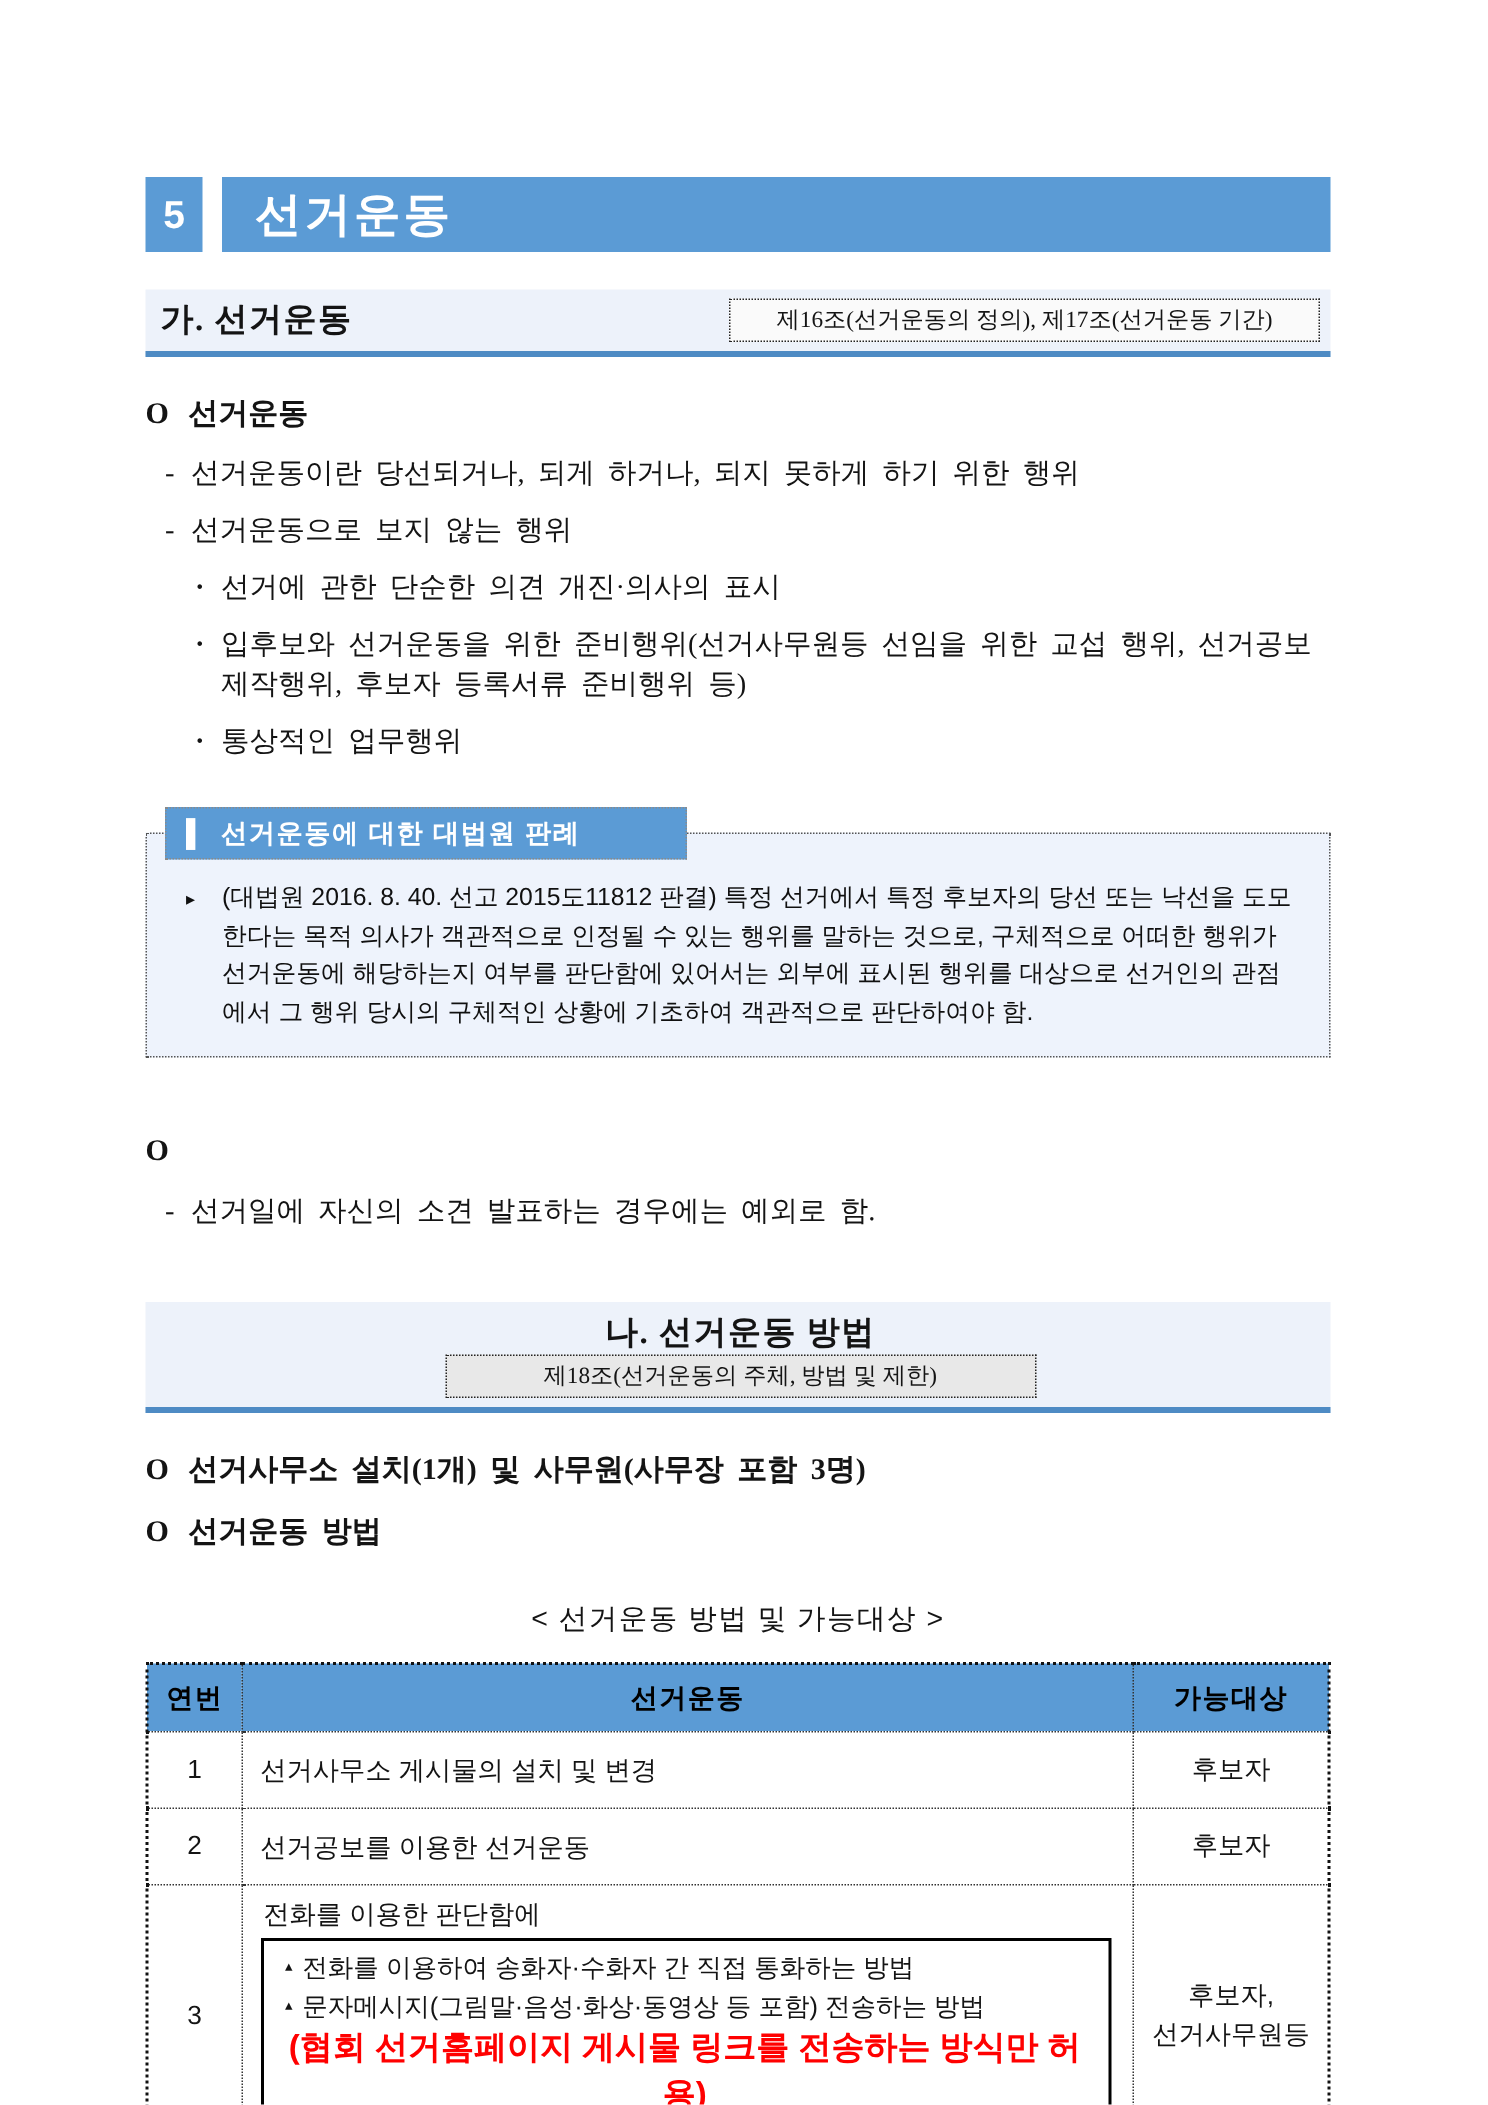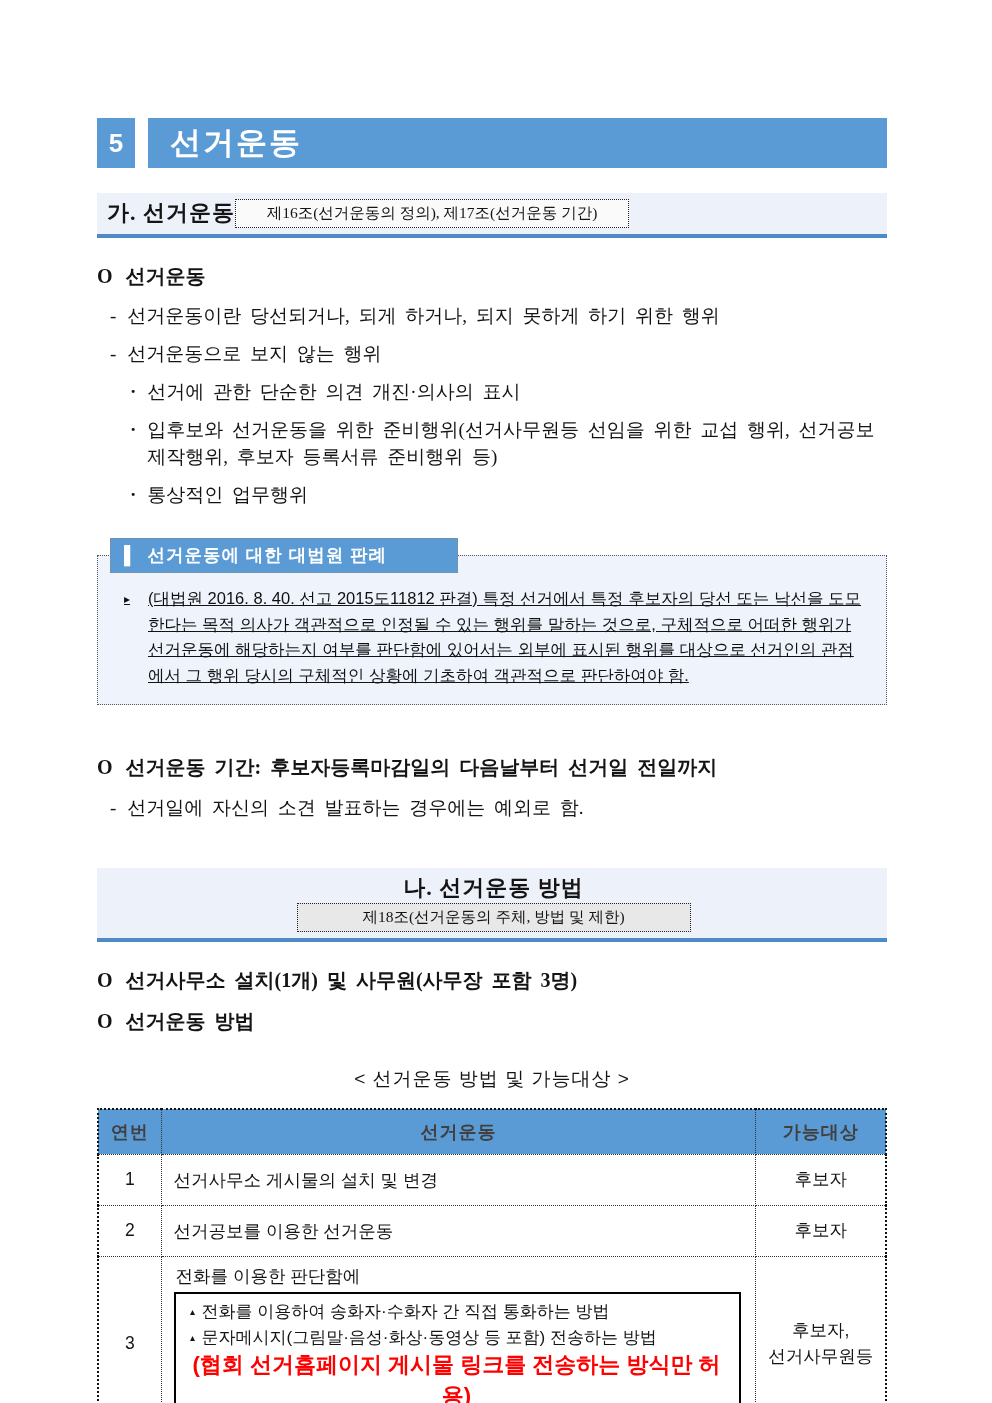--- a/index.html
+++ b/index.html
@@ -24,21 +24,21 @@
   .chapter-gap { width:13px; }
   .chapter-title {
     flex:1; background:#5B9BD5; color:#fff;
     font-family:"Liberation Sans","DejaVu Sans",sans-serif;
     font-weight:bold; font-size:31px; letter-spacing:2px;
     display:flex; align-items:center; padding-left:22px;
   }
 
   
   .section-header {
-    display:flex; align-items:center;
+    display:flex; justify-content:space-between; align-items:center;
     background:#EDF2FA; border-bottom:4px solid #4E8BC4;
     padding:5px 7px 6px 10px; margin-bottom:24px;
   }
   .section-title { font-size:22px; font-weight:bold; letter-spacing:1px; }
   .law-ref {
     border:1px dotted #222; font-size:15.5px; padding:3px 10px;
     text-align:center; min-width:372px;
     font-family:"Liberation Serif","DejaVu Serif",serif;
   }
   .law-ref-a { background:#FAFAFA; }
@@ -47,21 +47,21 @@
   
   .line { display:flex; font-size:19px; line-height:1.42; word-spacing:4px; margin:11px 0; }
   .line .marker { flex:0 0 auto; margin-right:13px; }
   .line.head { font-weight:bold; font-size:20px; margin:13px 0; }
   .ind1 { padding-left:13px; }
   .ind1 .marker { margin-right:11px; }
   .ind2 { padding-left:33px; }
   .ind2 .marker { margin-right:11px; font-weight:bold; }
 
   
-  .callout { position:relative; margin-top:46px; margin-bottom:48px;text-decoration:underline; }
+  .callout { position:relative; margin-top:46px; margin-bottom:48px; }
   .callout-title {
     position:absolute; top:-17px; left:13px;
     background:#5B9BD5; color:#fff;
     border:1px dotted #8a8a8a;
     padding:4px 70px 5px 13px;
     font-family:"Liberation Sans","DejaVu Sans",sans-serif;
     font-weight:bold; font-size:17.5px; letter-spacing:1px;
   }
   .callout-title .bar { margin-right:10px; }
   .callout-box {
@@ -82,21 +82,21 @@
     margin:30px 0 16px 0; letter-spacing:1px;
   }
   table {
     width:100%; border-collapse:collapse;
     font-family:"Liberation Sans","DejaVu Sans",sans-serif;
     font-size:17.5px;
     border:2px dotted #111;
   }
   col.c1 { width:8%; } col.c2 { width:75.5%; } col.c3 { width:16.5%; }
   th {
-    background:#5B9BD5; color:#404040; font-weight:bold;
+    background:#5B9BD5; color:#000000; font-weight:bold;
     padding:10px 4px; border:1px dotted #333; font-size:18px; letter-spacing:1px;
   }
   td { border:1px dotted #333; padding:8px; }
   td.num, td.target { text-align:center; }
   td.target { white-space:pre-line; line-height:1.5; }
   td.method { padding-left:12px;margin-top:36px; }
   tr.simple td { height:34px; }
   .method-title { margin:0 0 5px 2px; line-height:1.3; }
   .inner-box { border:2px solid #000; padding:5px 10px 6px 8px; margin:0 6px 2px 0; }
   .inner-line { display:flex; line-height:1.5; font-size:17px; }
@@ -151,21 +151,20 @@
     <div class="callout-box">
       <div class="callout-body">
         <span class="marker">▸</span>
         <span>(대법원 2016. 8. 40. 선고 2015도11812 판결)  특정 선거에서 특정 후보자의 당선 또는 낙선을 도모한다는 목적  의사가 객관적으로 인정될 수 있는 행위를 말하는 것으로, 구체적으로 어떠한 행위가 선거운동에 해당하는지  여부를 판단함에 있어서는 외부에 표시된 행위를 대상으로 선거인의 관점에서 그 행위 당시의 구체적인 상황에 기초하여 객관적으로 판단하여야 함.</span>
       </div>
     </div>
   </div>
 
   <div class="line head">
     <span class="marker">O</span>
-    <span>선거운동 기간: 후보자등록마감일의 다음날부터 선거일 전일까지</span>
   </div>
   <div class="line ind1">
     <span class="marker">-</span>
     <span>선거일에 자신의 소견 발표하는 경우에는 예외로 함.</span>
   </div>
 
   <div class="section-header" style="margin-top:46px;flex-direction:column;">
     <div class="section-title">나. 선거운동 방법</div>
     <div class="law-ref law-ref-b">제18조(선거운동의 주체, 방법 및 제한)</div>
   </div>

